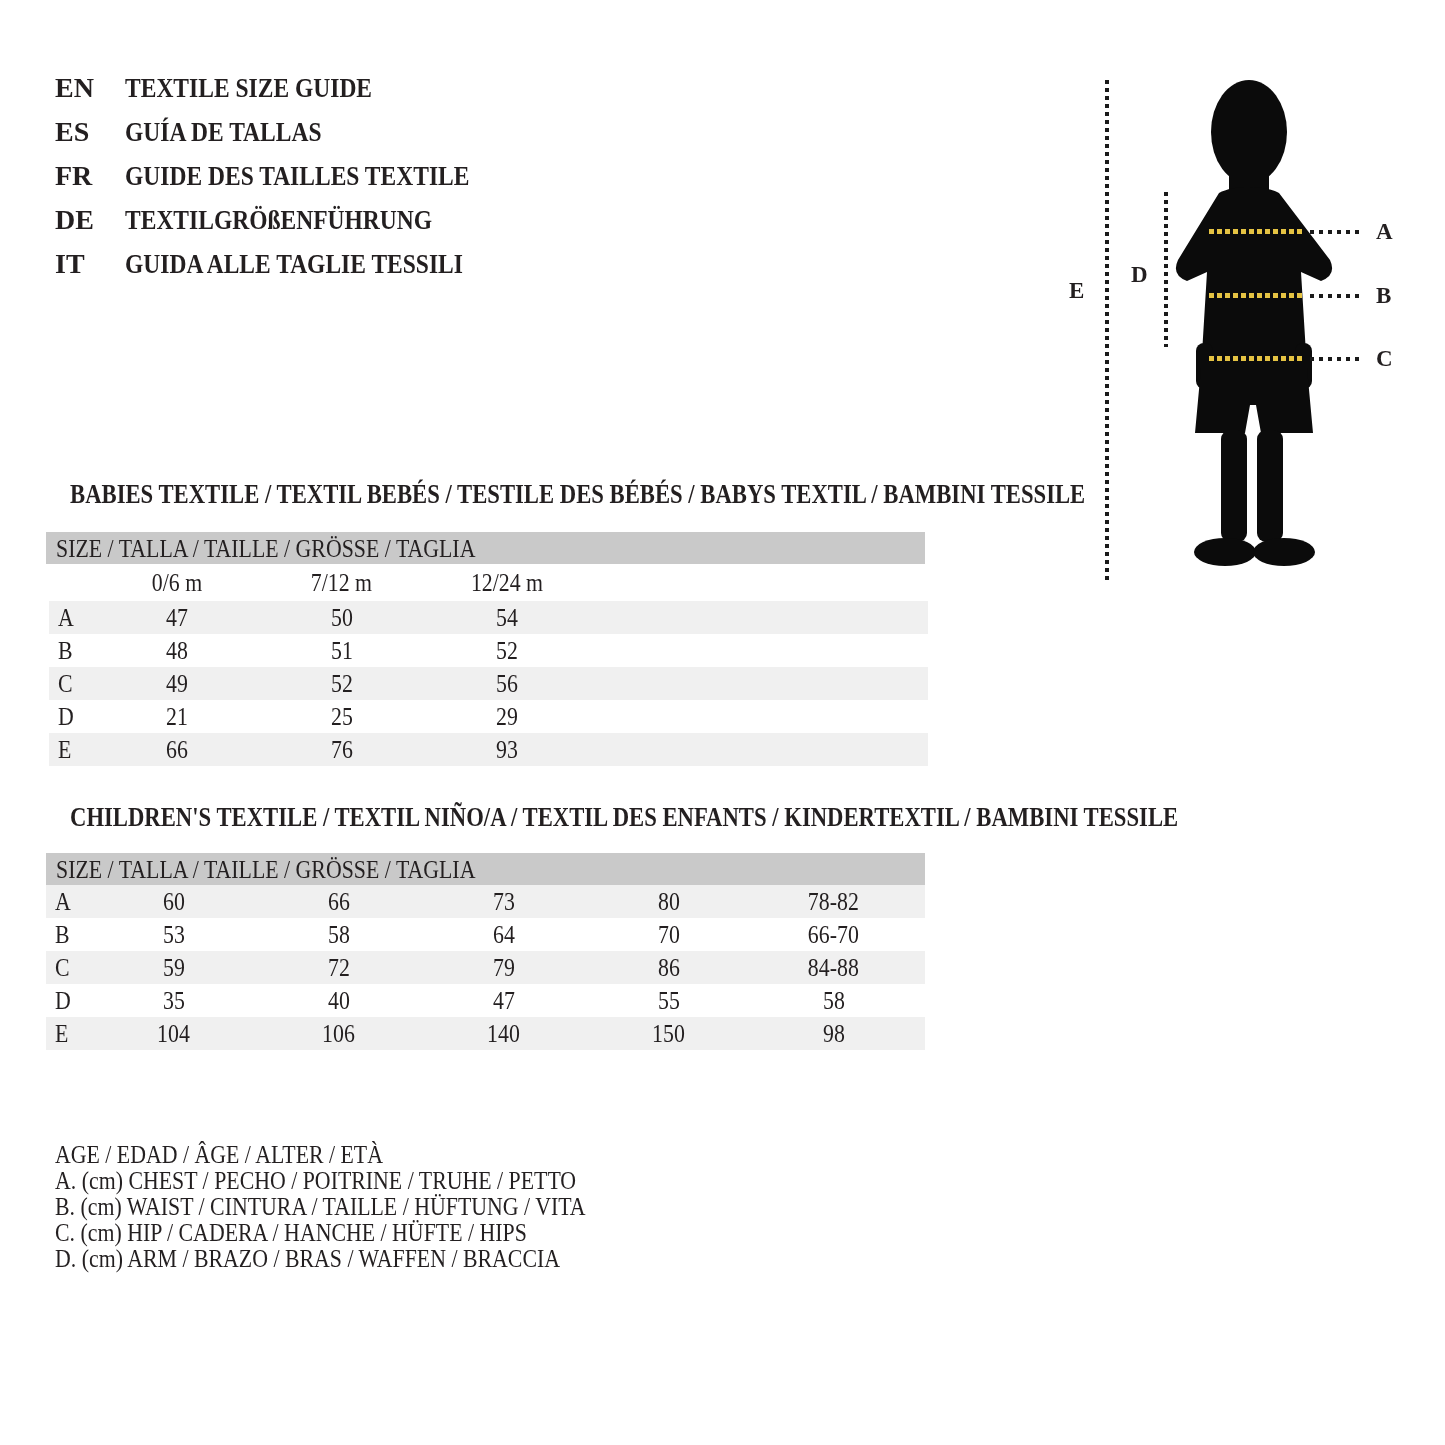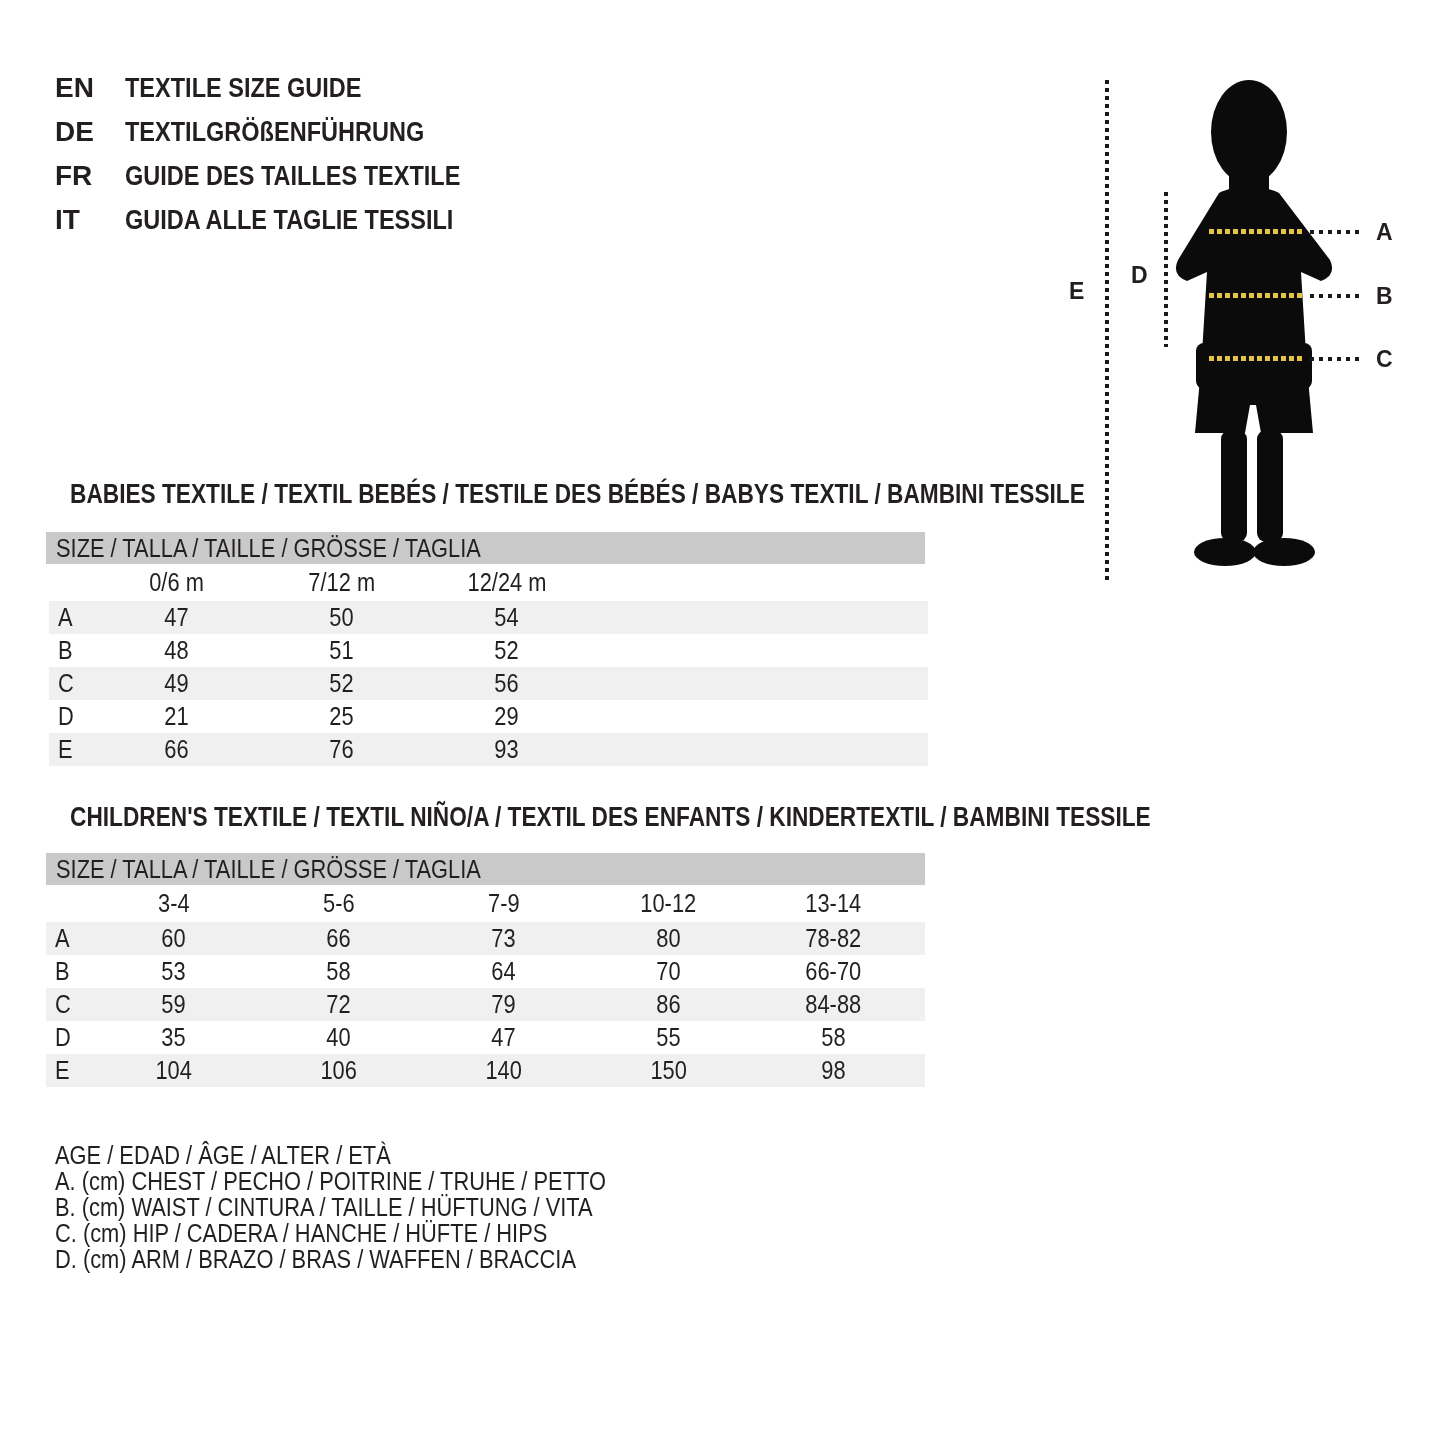--- a/index.html
+++ b/index.html
@@ -3,21 +3,21 @@
 <meta charset="utf-8">
 <style>
   :root{
     --text:#231f20; --bar-bg:#c9c9c9; --row-alt:#f0f0f0;
     --dash-yellow:#e5c343; --line-black:#1a1a1a; --silhouette:#0b0b0b; --background:#ffffff;
   }
   html,body{margin:0;padding:0;background:#fff;}
   .canvas{
     position:relative; width:1445px; height:1445px; overflow:hidden;
     background:var(--background); color:var(--text);
-    font-family:Liberation Sans, sans-serif;
+    font-family:Liberation Serif, serif;
   }
   
   .cond{display:inline-block; transform:scaleX(0.84); transform-origin:0 50%; white-space:nowrap;}
   .cc{transform-origin:50% 50%;}
 
   
   .langs{position:absolute; left:55px; top:74px; display:flex; flex-direction:column; gap:16px;
          font-size:28px; font-weight:bold;}
   .lang-row{display:flex; height:28px; line-height:28px;}
   .lang-code{width:70px;}
@@ -55,26 +55,30 @@
 <body>
 
 <div class="canvas">
 
   <div class="langs">
       <div class="lang-row">
         <span class="lang-code">EN</span>
         <span class="cond">TEXTILE SIZE GUIDE</span>
       </div>
       <div class="lang-row">
+        <span class="lang-code">ES</span>
+        <span class="cond">GUÍA DE TALLAS</span>
+      </div>
+      <div class="lang-row">
+        <span class="lang-code">FR</span>
+        <span class="cond">GUIDE DES TAILLES TEXTILE</span>
+      </div>
+      <div class="lang-row">
         <span class="lang-code">DE</span>
         <span class="cond">TEXTILGRÖßENFÜHRUNG</span>
-      </div>
-      <div class="lang-row">
-        <span class="lang-code">FR</span>
-        <span class="cond">GUIDE DES TAILLES TEXTILE</span>
       </div>
       <div class="lang-row">
         <span class="lang-code">IT</span>
         <span class="cond">GUIDA ALLE TAGLIE TESSILI</span>
       </div>
     </div>
 
   <div>
     <div class="vdots" style="left:1105px; top:80px; height:503px;"></div>
     <div class="vdots" style="left:1164px; top:192px; height:155px;"></div>
@@ -179,29 +183,20 @@
       <colgroup>
         <col style="width: 45px;">
         <col style="width: 165px;">
         <col style="width: 165px;">
         <col style="width: 165px;">
         <col style="width: 165px;">
         <col style="width: 165px;">
         <col style="width: 9px;">
       </colgroup>
       <tbody>
-        <tr class="hdr">
-          <td class="lbl"></td>
-          <td><span class="cond cc">3-4</span></td>
-          <td><span class="cond cc">5-6</span></td>
-          <td><span class="cond cc">7-9</span></td>
-          <td><span class="cond cc">10-12</span></td>
-          <td><span class="cond cc">13-14</span></td>
-          <td></td>
-        </tr>
         <tr class="alt">
           <td class="lbl"><span class="cond">A</span></td>
           <td><span class="cond cc">60</span></td>
           <td><span class="cond cc">66</span></td>
           <td><span class="cond cc">73</span></td>
           <td><span class="cond cc">80</span></td>
           <td><span class="cond cc">78-82</span></td>
           <td></td>
         </tr>
         <tr class="">

